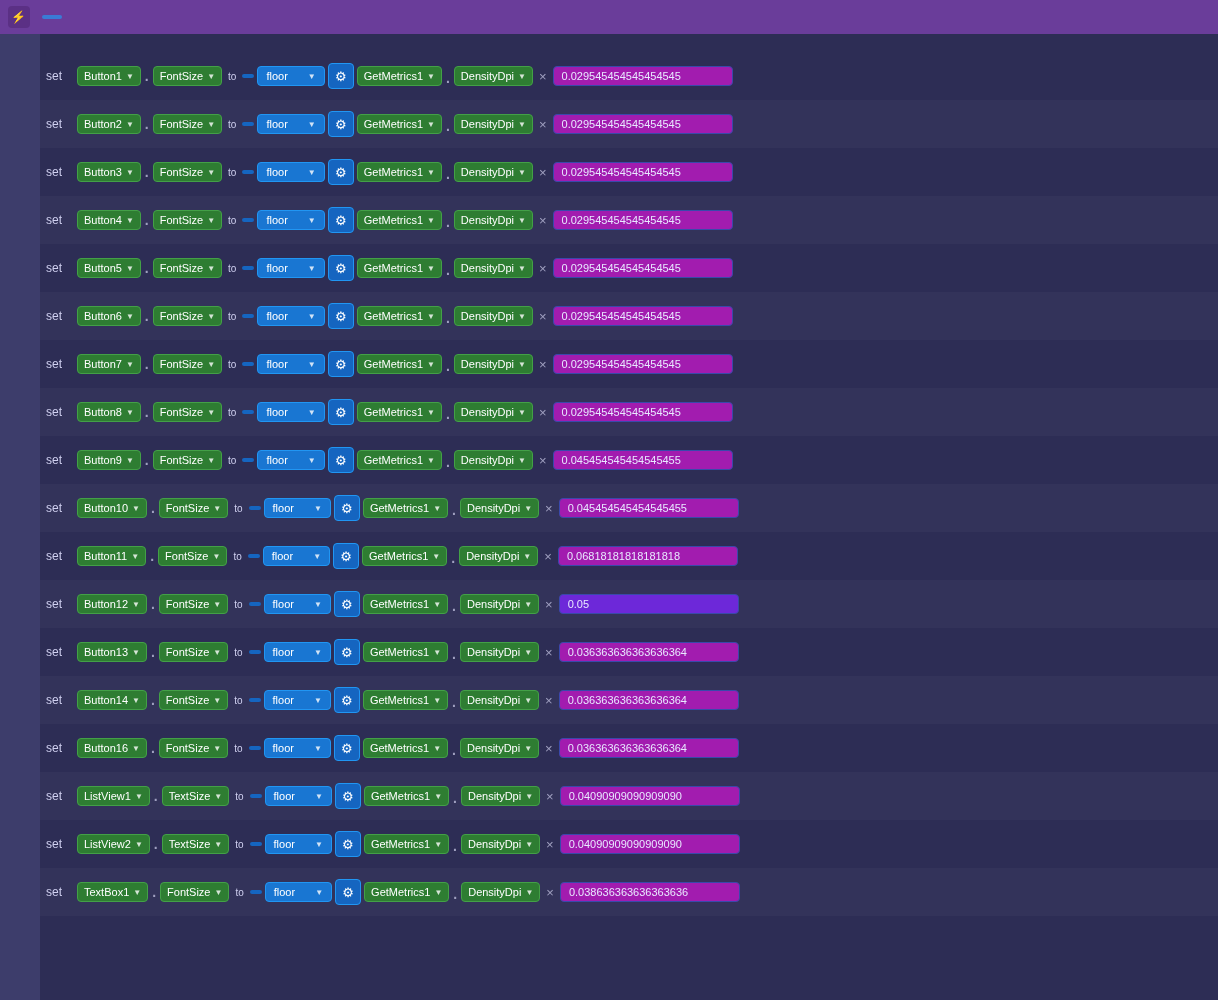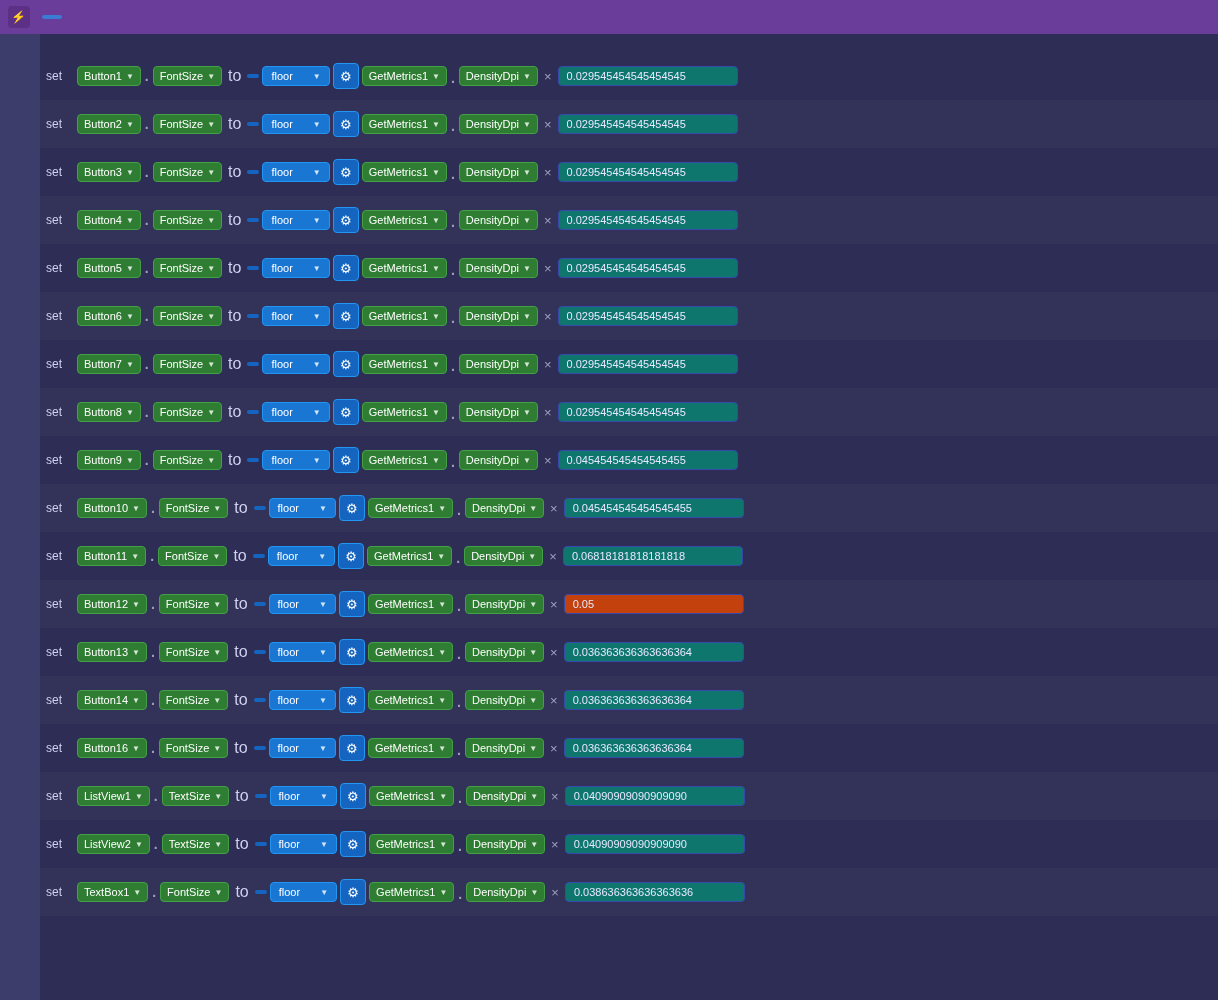--- a/index.html
+++ b/index.html
@@ -120,21 +120,21 @@
 
     .dot-separator {
       color: #a0a0c0;
       font-size: 14px;
       font-weight: bold;
       padding: 0 1px;
     }
 
     .to-label {
       color: #d0d0f0;
-      font-size: 16px;
+      font-size: 10px;
       padding: 0 3px;
     }
 
     .blue-connector {
       background: #1565c0;
       color: white;
       border-radius: 3px;
       padding: 2px 6px;
       font-size: 11px;
       display: flex;
@@ -173,32 +173,32 @@
       font-size: 13px;
     }
 
     .multiply-label {
       color: #a0a0c0;
       font-size: 13px;
       padding: 0 3px;
     }
 
     .value-input {
-      background: #0f766e;
+      background: #a21caf;
       color: #e8e8ff;
       border: 1px solid #3949ab;
       border-radius: 4px;
       padding: 3px 8px;
       font-size: 11px;
       min-width: 180px;
       text-align: left;
     }
 
     .value-input.dark-end {
-      background: #c2410c;
+      background: #6d28d9;
     }
 
     .row-group {
       display: flex;
       align-items: flex-end;
       gap: 3px;
     }
   </style>
 </head>
 <body>

